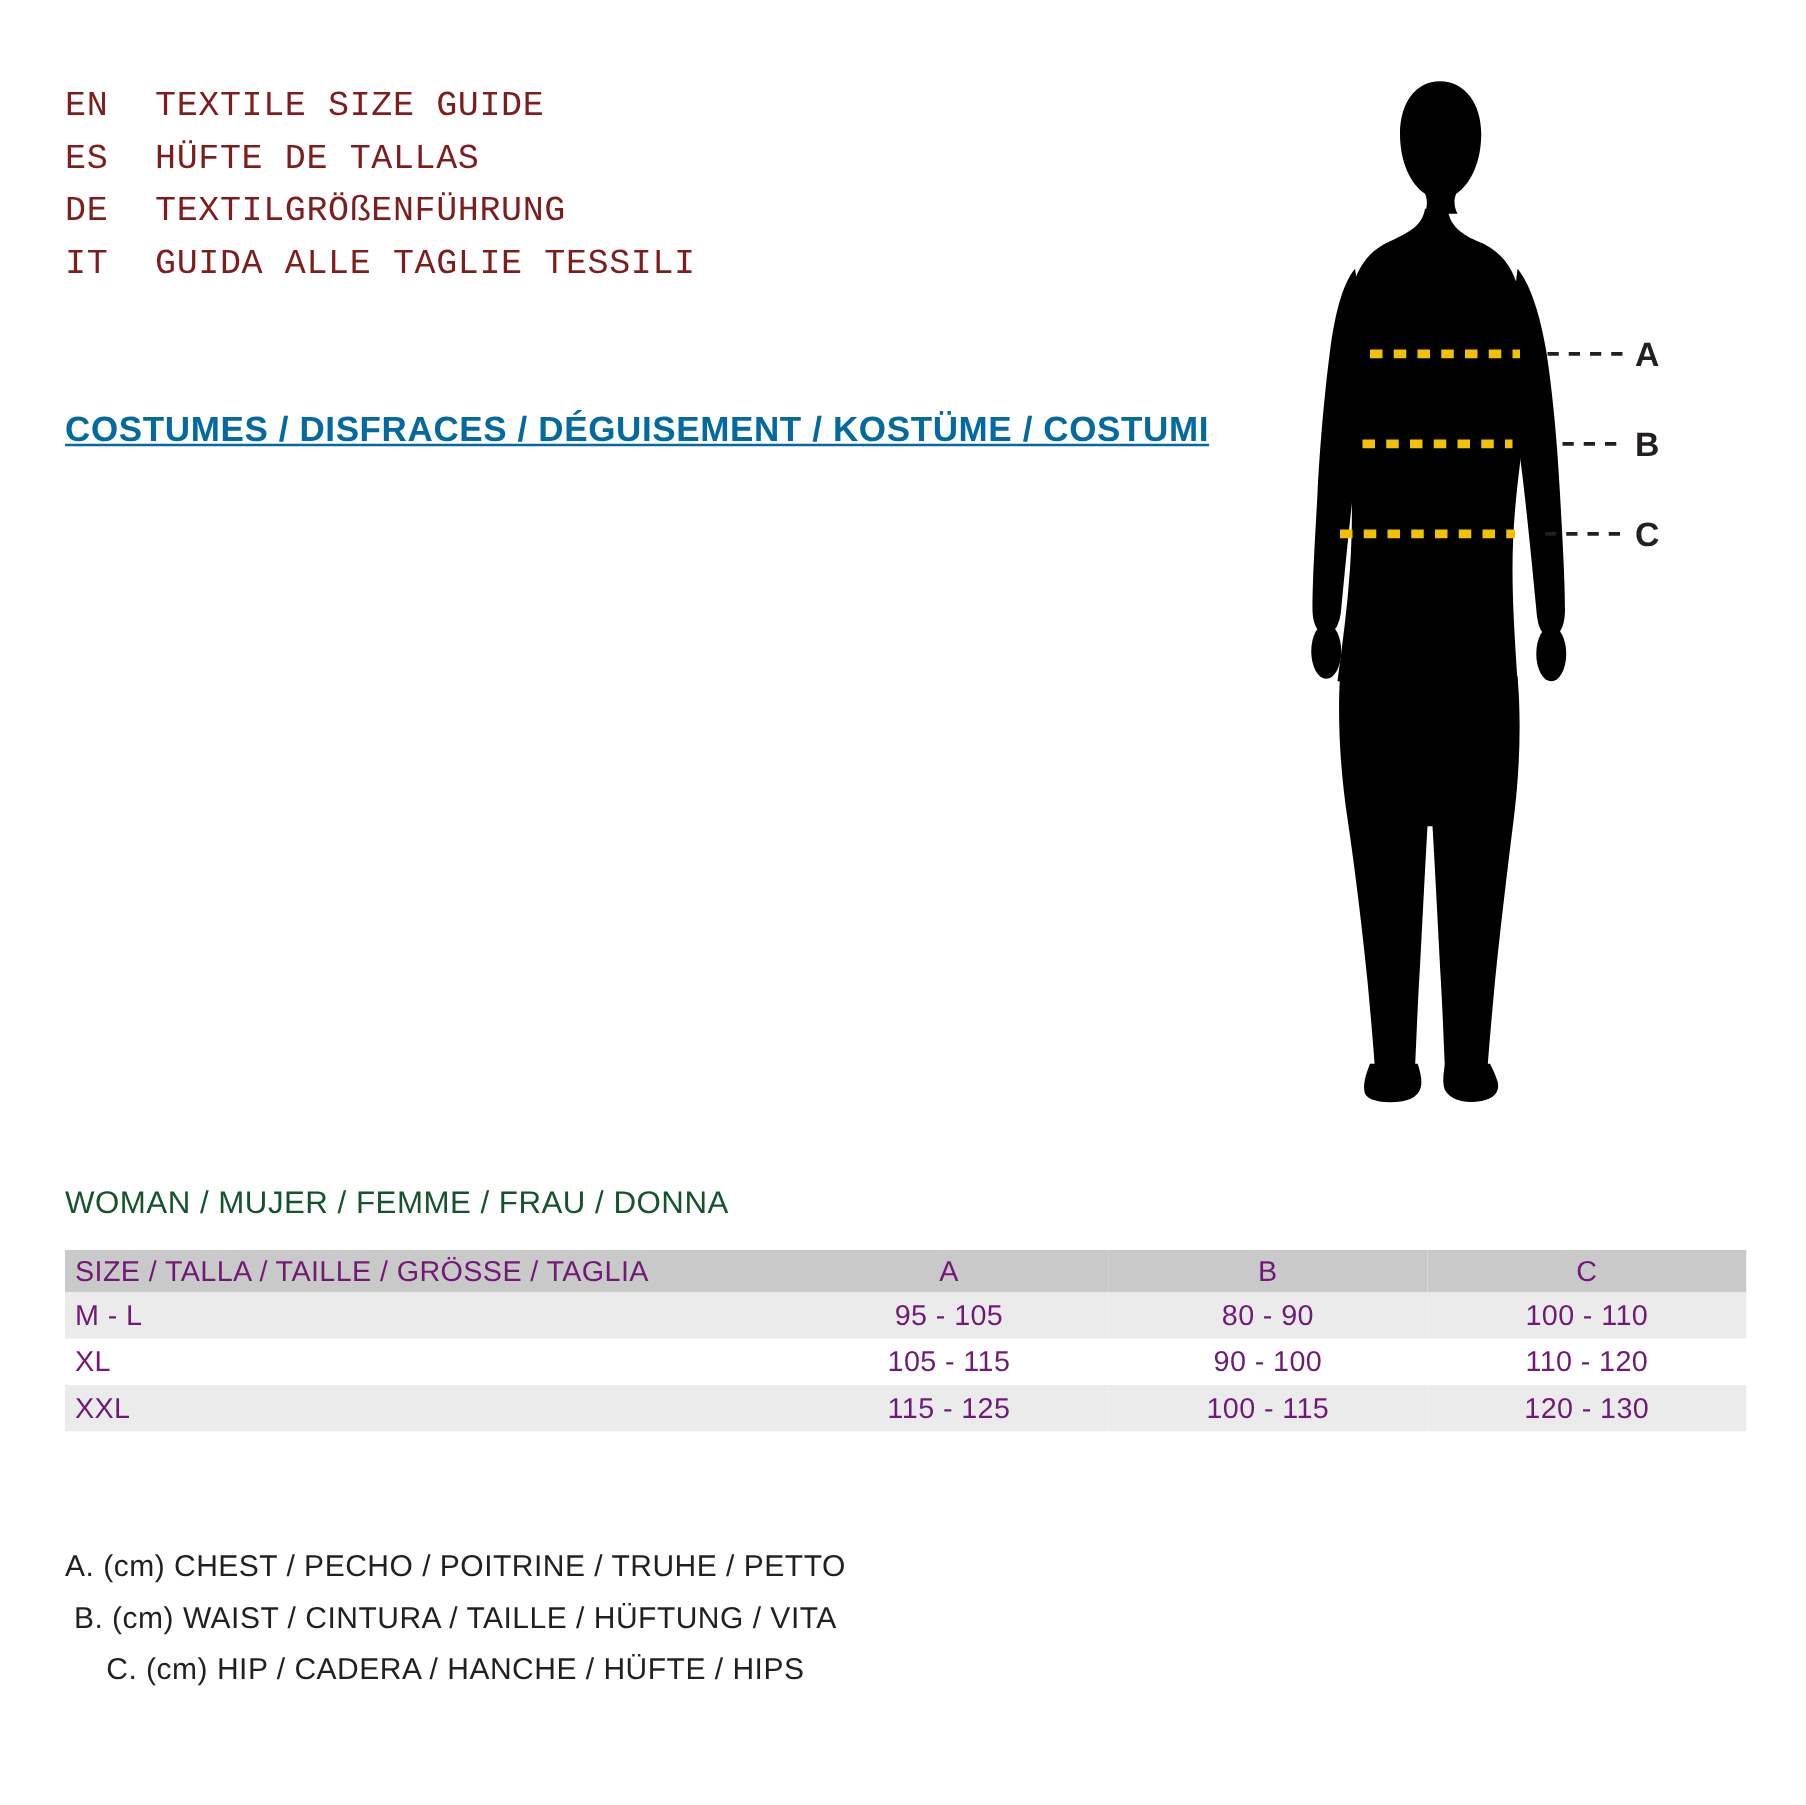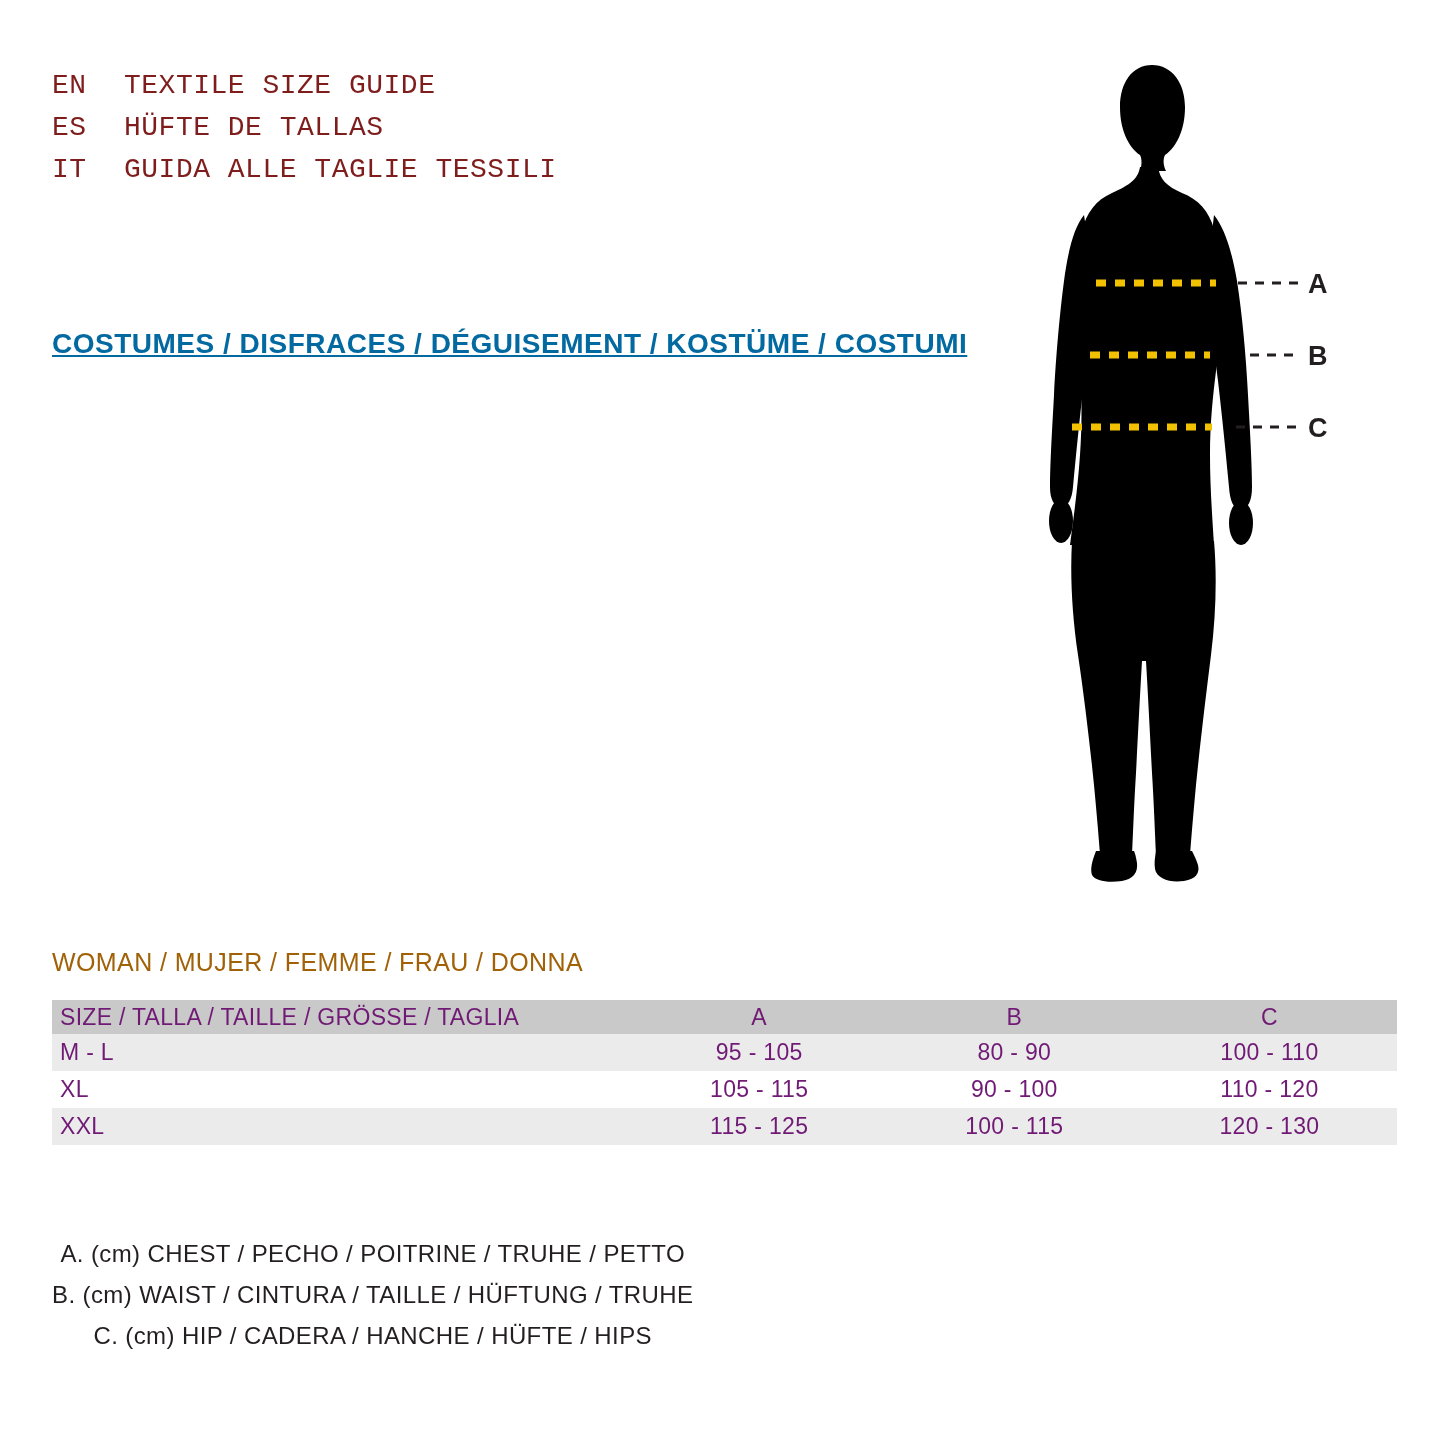--- a/index.html
+++ b/index.html
@@ -73,21 +73,21 @@
     letter-spacing: 0.5px;
   }
 
   
   .table-title {
     position: absolute;
     left: 52px;
     top: 948px;
     font-size: 25px;
     letter-spacing: 0.4px;
-    color: #a16207;
+    color: #14532d;
     white-space: nowrap;
   }
 
   table.size-table {
     position: absolute;
     left: 52px;
     top: 1000px;
     width: 1345px;
     border-collapse: collapse;
     font-size: 23px;
@@ -146,20 +146,24 @@
 <body>
 
 <div class="lang-block">
   <div class="lang-row">
     <span class="lang-code">EN</span>
     <span class="lang-text">TEXTILE SIZE GUIDE</span>
   </div>
   <div class="lang-row">
     <span class="lang-code">ES</span>
     <span class="lang-text">HÜFTE DE TALLAS</span>
+  </div>
+  <div class="lang-row">
+    <span class="lang-code">DE</span>
+    <span class="lang-text">TEXTILGRÖßENFÜHRUNG</span>
   </div>
   <div class="lang-row">
     <span class="lang-code">IT</span>
     <span class="lang-text">GUIDA ALLE TAGLIE TESSILI</span>
   </div>
 </div>
 
 <div class="costumes-line">COSTUMES / DISFRACES / DÉGUISEMENT / KOSTÜME / COSTUMI</div>
 
 <div class="figure-wrap">
@@ -223,15 +227,15 @@
       <td class="first">XXL</td>
       <td class="col">115 - 125</td>
       <td class="col">100 - 115</td>
       <td class="col">120 - 130</td>
     </tr>
   </tbody>
 </table>
 
 <div class="legend">
   <div>A. (cm) CHEST / PECHO / POITRINE / TRUHE / PETTO</div>
-  <div>B. (cm) WAIST / CINTURA / TAILLE / HÜFTUNG / TRUHE</div>
+  <div>B. (cm) WAIST / CINTURA / TAILLE / HÜFTUNG / VITA</div>
   <div>C. (cm) HIP / CADERA / HANCHE / HÜFTE / HIPS</div>
 </div>
 
 </body></html>

